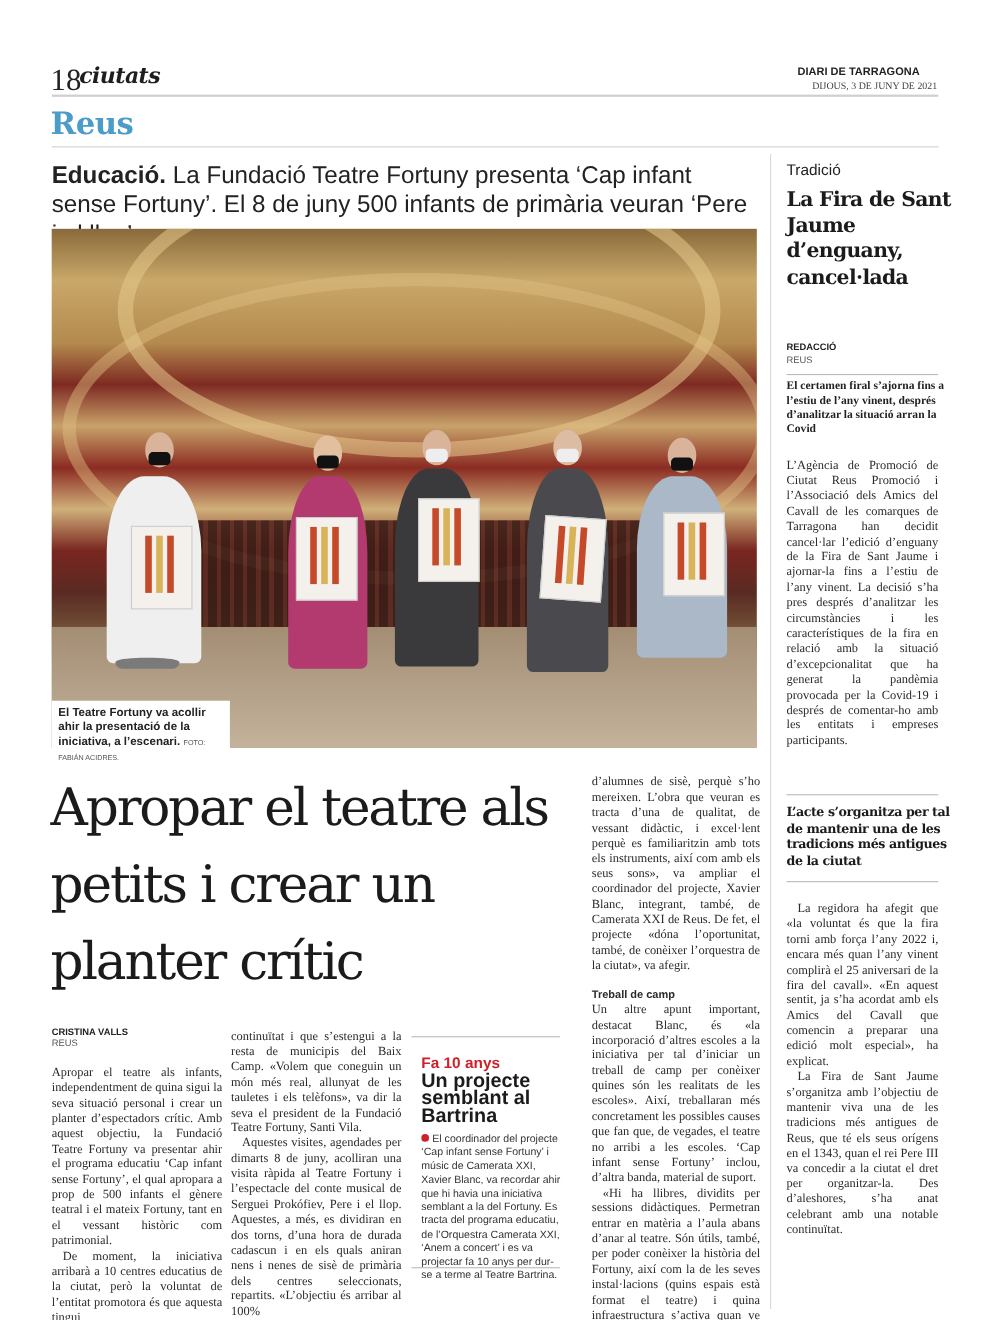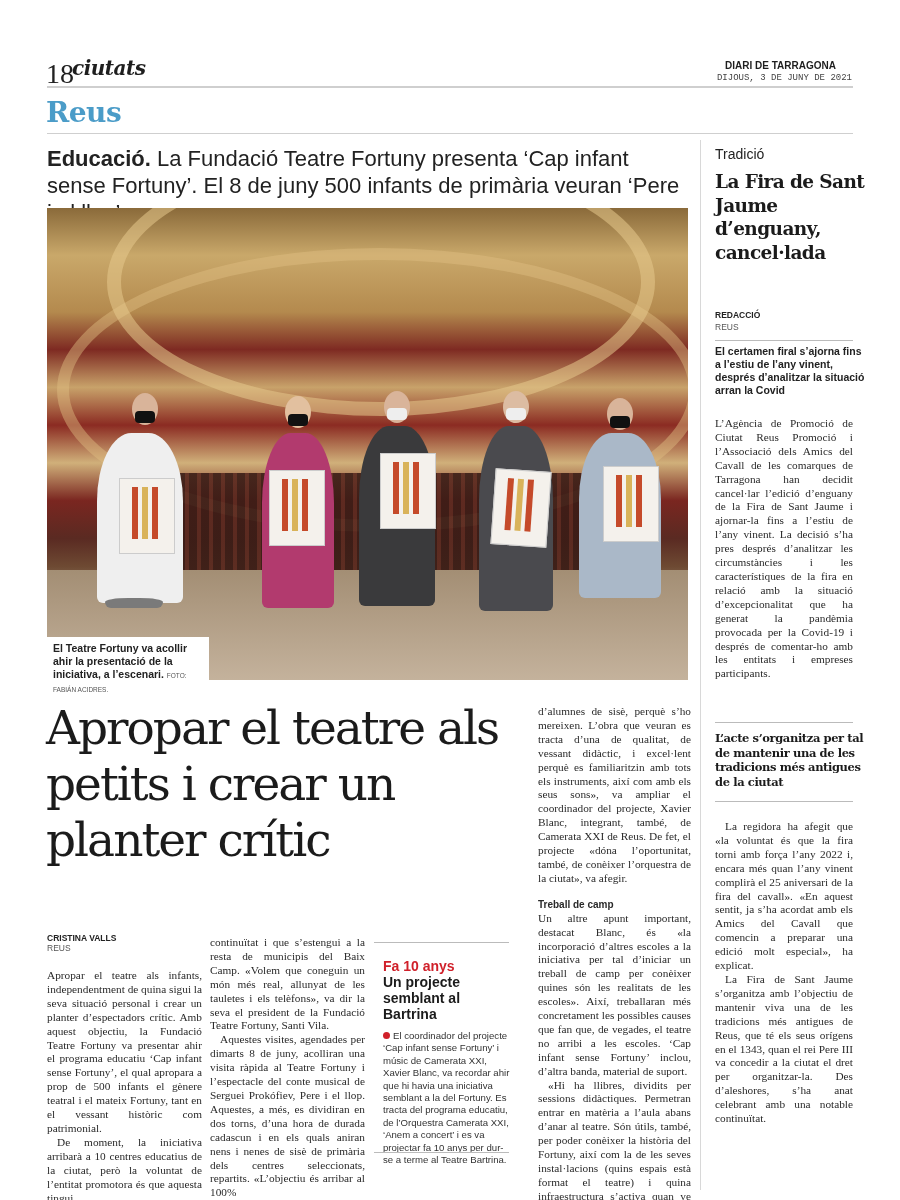--- a/index.html
+++ b/index.html
@@ -3,21 +3,21 @@
 <meta charset="utf-8">
 <style>
   html, body { margin: 0; padding: 0; background: #ffffff; }
   body { width: 900px; height: 1200px; position: relative; overflow: hidden; color: #1e1e1e; font-family: "DejaVu Serif", serif; }
   .abs { position: absolute; }
 
   
   .page-num { left: 46px; top: 58px; font-family: "Liberation Serif", serif; font-size: 28px; color: #222; }
   .section { left: 72px; top: 56px; font-family: "DejaVu Serif", serif; font-weight: bold; font-size: 20px; letter-spacing: -0.5px; font-style: italic; }
   .paper-name { right: 64px; top: 60px; font-family: "Liberation Sans", sans-serif; font-weight: bold; font-size: 10px; text-align: right; }
-  .paper-date { right: 48px; top: 73px; font-family: Liberation Mono, monospace; font-size: 9px; color: #444; text-align: right; }
+  .paper-date { right: 48px; top: 73px; font-family: Liberation Serif, serif; font-size: 9px; color: #444; text-align: right; }
   .rule { background: #cfcfcf; height: 2px; }
   .city { left: 46px; top: 96px; font-family: "DejaVu Serif", serif; font-weight: bold; font-size: 28px; color: #4b9cc8; letter-spacing: -0.5px; }
 
   
   .strap { left: 47px; top: 145px; width: 640px; font-family: "Liberation Sans", sans-serif; font-size: 22px; line-height: 27px; color: #222; }
   .strap b { font-weight: bold; margin-top: 44px; }
 
   
   .photo { left: 47px; top: 208px; width: 641px; height: 472px; overflow: hidden;
            background: linear-gradient(180deg, #8a6a3a 0%, #c9a86a 10%, #b48a4e 22%, #7e2a22 30%, #c8a26a 38%, #8b2b22 46%, #d0b07a 54%, #7a2620 62%, #5a2a22 70%, #6e4a33 76%, #a5917a 84%, #b9a690 100%); }
@@ -28,40 +28,40 @@
   .person { position: absolute; border-radius: 40% 40% 6px 6px; }
   .head { position: absolute; width: 26px; height: 32px; border-radius: 50%; background: #d9b49a; }
   .mask { position: absolute; width: 20px; height: 12px; background: #111; border-radius: 4px; }
   .mask.w { background: #eee; }
   .poster { position: absolute; width: 54px; height: 74px; background: #f4f1ec; border: 1px solid #ccc; }
   .poster::after { content: ""; position: absolute; left: 12px; top: 8px; width: 6px; height: 52px; background: #c54a2a; box-shadow: 10px 0 0 #d9b35a, 20px 0 0 #c54a2a; }
   .caption { left: 47px; top: 637px; width: 156px; padding: 5px 0 4px 6px; background: #fff; font-family: "Liberation Sans", sans-serif; font-size: 10.5px; line-height: 13px; font-weight: bold; color: #222; }
   .caption .credit { font-weight: normal; font-size: 6.5px; color: #555; }
 
   
-  .headline { left: 46px; top: 700px; width: 470px; font-family: "DejaVu Serif", serif; font-weight: 300; font-size: 47px; line-height: 56px; letter-spacing: -2px; color: #1b1b1b; }
+  .headline { left: 46px; top: 700px; width: 470px; font-family: "DejaVu Serif", serif; font-weight: 300; font-size: 47px; line-height: 70px; letter-spacing: -2px; color: #1b1b1b; }
 
   .byline { font-family: "Liberation Sans", sans-serif; font-size: 8.5px; font-weight: bold; color: #222; }
   .byline-loc { font-family: "Liberation Sans", sans-serif; font-size: 8.5px; color: #555; }
 
   .col { font-family: "Liberation Serif", serif; font-size: 11.3px; line-height: 13.9px; color: #2a2a2a; text-align: justify; }
   .col p { margin: 0; text-indent: 0; }
   .col p.ind { text-indent: 10px; }
   .subhead { font-family: "Liberation Sans", sans-serif; font-weight: bold; font-size: 10px; margin: 0; }
 
   
   .box-kicker { font-family: "Liberation Sans", sans-serif; font-weight: bold; font-size: 14px; color: #d0202a; }
-  .box-title { font-family: "Liberation Sans", sans-serif; font-weight: bold; font-size: 14px; line-height: 16px; color: #1b1b1b; }
+  .box-title { font-family: "Liberation Sans", sans-serif; font-weight: bold; font-size: 18px; line-height: 16px; color: #1b1b1b; }
   .box-text { font-family: "Liberation Sans", sans-serif; font-size: 9.6px; line-height: 12.4px; color: #333; }
   .dot { display: inline-block; width: 7px; height: 7px; border-radius: 50%; background: #d0202a; margin-right: 3px; vertical-align: 0; }
 
   
   .r-kicker { left: 715px; top: 146px; font-family: "Liberation Sans", sans-serif; font-size: 14px; color: #222; }
   .r-title { left: 715px; top: 170px; width: 150px; font-family: "DejaVu Serif", serif; font-weight: bold; font-size: 18.5px; line-height: 23.5px; letter-spacing: -0.6px; color: #1b1b1b; }
-  .r-sub { left: 715px; top: 345px; width: 150px; font-family: Liberation Sans, sans-serif; font-weight: bold; font-size: 10.5px; line-height: 13px; color: #222; }
+  .r-sub { left: 715px; top: 345px; width: 150px; font-family: Liberation Serif, serif; font-weight: bold; font-size: 10.5px; line-height: 13px; color: #222; }
   .r-pull { left: 715px; top: 731px; width: 150px; font-family: "DejaVu Serif", serif; font-weight: bold; font-size: 11.5px; line-height: 14.5px; letter-spacing: -0.4px; color: #1b1b1b; }
   .vrule { background: #d8d8d8; width: 1px; }
 </style>
 </head>
 <body>
 
 <div class="abs page-num">18</div>
 <div class="abs section">ciutats</div>
 <div class="abs paper-name">DIARI DE TARRAGONA</div>
 <div class="abs paper-date">DIJOUS, 3 DE JUNY DE 2021</div>

